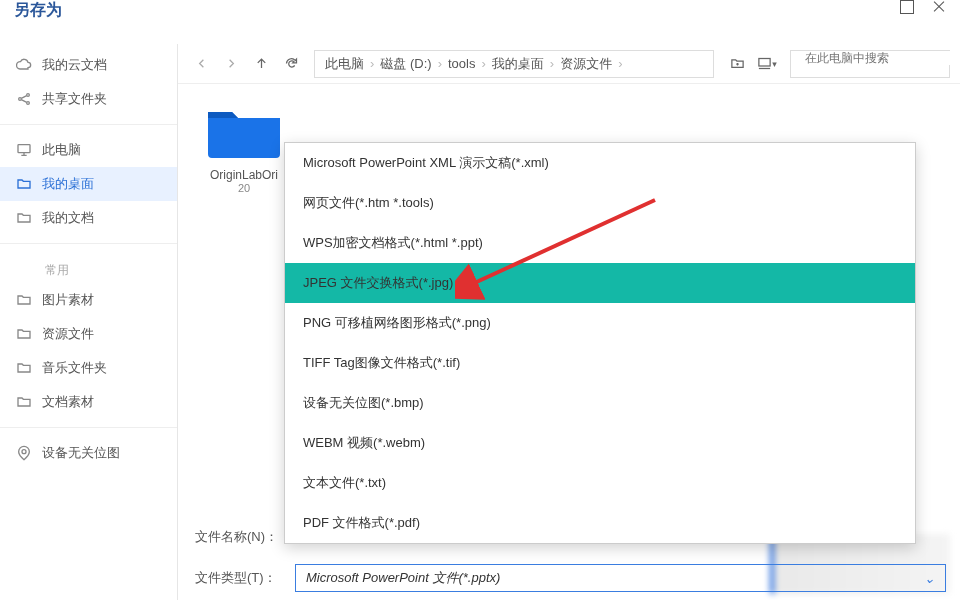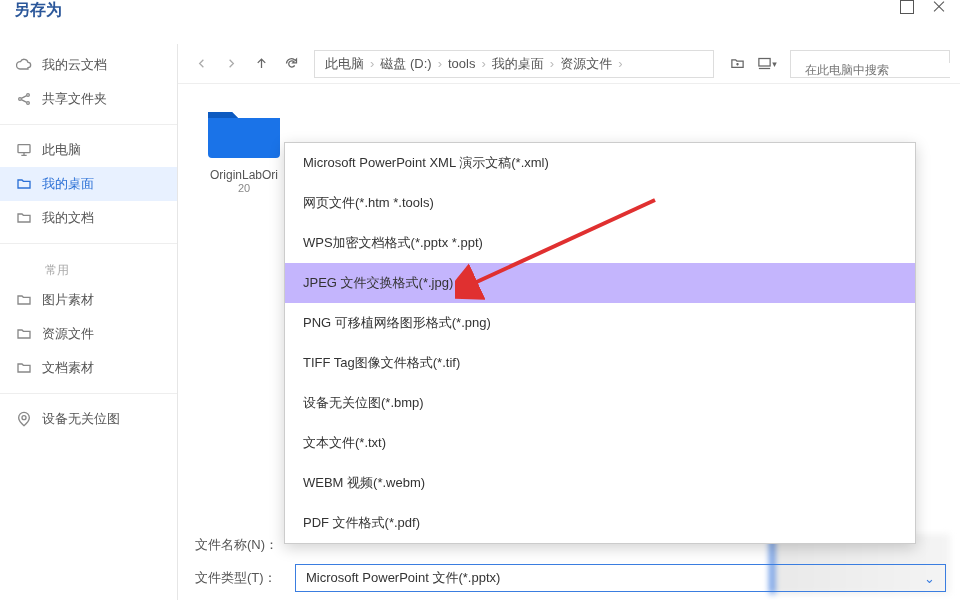--- a/index.html
+++ b/index.html
@@ -76,21 +76,21 @@
     display:flex; align-items:center;
     padding: 0 8px;
     margin: 0 6px;
     color:#555;
   }
   .bc-item{display:flex;align-items:center;gap:4px;padding:0 2px;cursor:pointer;}
   .bc-sep{color:#bbb;padding:0 4px;}
   .tool-icon{width:26px;height:26px;display:inline-flex;align-items:center;justify-content:center;color:#666;border:1px solid transparent;}
   .search{
     border:1px solid #ddd;height:28px;width:160px;
-    display:flex;align-items:flex-end;padding:0 8px;gap:6px;color:#bbb;margin-left:6px;
+    display:flex;align-items:flex-start;padding:0 8px;gap:6px;color:#bbb;margin-left:6px;
   }
   .search input{border:none;outline:none;flex:1;font-size:12px;color:#666;}
   .files-area{
     flex:1; padding:14px 6px; position:relative;
     display:flex; align-items:flex-start;
   }
   .folder-item{
     width:120px; text-align:center; font-size:12px;color:#555;
   }
   .folder-icon{width:80px;height:64px;margin:0 auto 6px;}
@@ -104,34 +104,34 @@
     border:1px solid #ccc;
     box-shadow:0 4px 14px rgba(0,0,0,0.18);
     z-index:40;
   }
   .dd-item{
     padding:11px 18px;
     font-size:13px;
     color:#333;
     cursor:pointer;
   }
-  .dd-item.hover{background:#c4b5fd;}
+  .dd-item.hover{background:#14b8a6;}
   .bottom-form{
     position:absolute;
     left:195px; bottom:8px; right:10px;
-    display:flex; flex-direction:column; gap:10px;
+    display:flex; flex-direction:column; gap:18px;
     padding-right:4px;
     z-index:10;
   }
   .form-row{display:flex;align-items:center;gap:10px;}
   .form-label{width:90px;text-align:left;color:#555;}
   .combo{
     flex:1;border:1px solid #3a7de0;height:28px;
     display:flex;align-items:center;justify-content:space-between;
-    padding:0 10px;color:#333;
+    padding:0 10px;color:#333;font-style:italic;
   }
   .combo .chev{color:#3a7de0;}
   .blur-box{
     position:absolute;right:10px;bottom:6px;width:180px;height:60px;
     background:linear-gradient(90deg,#e9e9e9,#f4f4f4);
     filter:blur(3px);border-radius:2px;z-index:5;
     border-left:4px solid #2b6fe0;
   }
   .arrow-annotation{
     position:absolute;
@@ -209,20 +209,28 @@
         </span>
       <span>图片素材</span>
     </div>
     <div class="side-item">
       <span class="side-icon">
           <svg viewBox="0 0 24 24" fill="none" stroke="#888" stroke-width="2">
             <path d="M3 6h6l2 2h10v10H3z"></path>
           </svg>
         </span>
       <span>资源文件</span>
+    </div>
+    <div class="side-item">
+      <span class="side-icon">
+          <svg viewBox="0 0 24 24" fill="none" stroke="#888" stroke-width="2">
+            <path d="M3 6h6l2 2h10v10H3z"></path>
+          </svg>
+        </span>
+      <span>音乐文件夹</span>
     </div>
     <div class="side-item">
       <span class="side-icon">
           <svg viewBox="0 0 24 24" fill="none" stroke="#888" stroke-width="2">
             <path d="M3 6h6l2 2h10v10H3z"></path>
           </svg>
         </span>
       <span>文档素材</span>
     </div>
     <div class="divider"></div>
@@ -308,27 +316,27 @@
         <div class="file-meta">20</div>
       </div>
     </div>
 
   </div>
 </div>
 
 <div class="dropdown-panel">
   <div class="dd-item">Microsoft PowerPoint XML 演示文稿(*.xml)</div>
   <div class="dd-item">网页文件(*.htm *.tools)</div>
-  <div class="dd-item">WPS加密文档格式(*.pptx *.ppt)</div>
+  <div class="dd-item">WPS加密文档格式(*.html *.ppt)</div>
   <div class="dd-item hover">JPEG 文件交换格式(*.jpg)</div>
   <div class="dd-item">PNG 可移植网络图形格式(*.png)</div>
   <div class="dd-item">TIFF Tag图像文件格式(*.tif)</div>
   <div class="dd-item">设备无关位图(*.bmp)</div>
+  <div class="dd-item">WEBM 视频(*.webm)</div>
   <div class="dd-item">文本文件(*.txt)</div>
-  <div class="dd-item">WEBM 视频(*.webm)</div>
   <div class="dd-item">PDF 文件格式(*.pdf)</div>
 </div>
 
 <div class="bottom-form">
   <div class="form-row">
     <div class="form-label">文件名称(N)：</div>
   </div>
   <div class="form-row">
     <div class="form-label">文件类型(T)：</div>
     <div class="combo">

